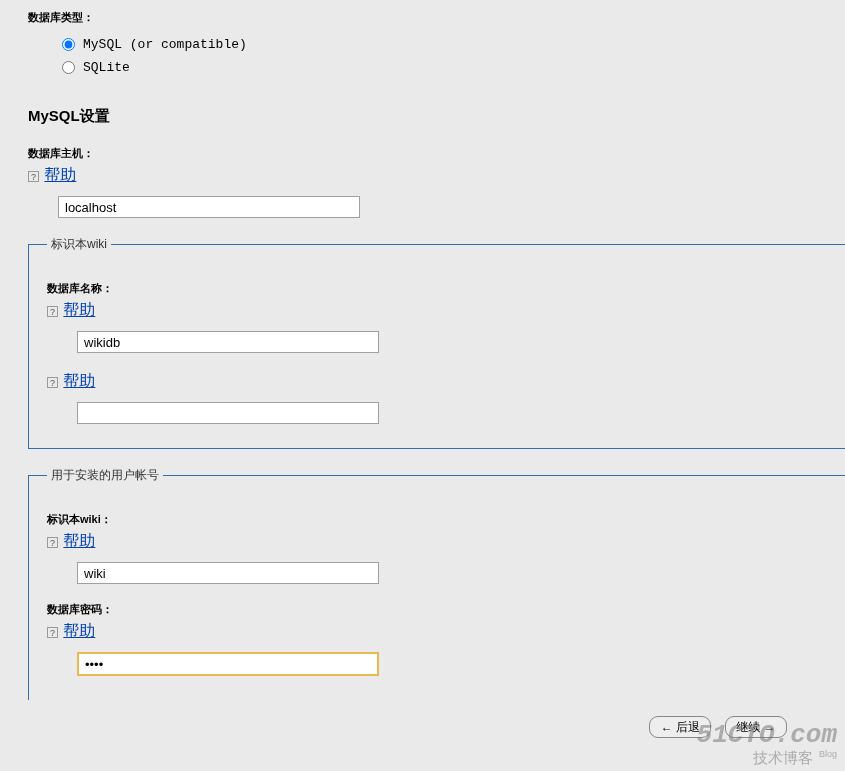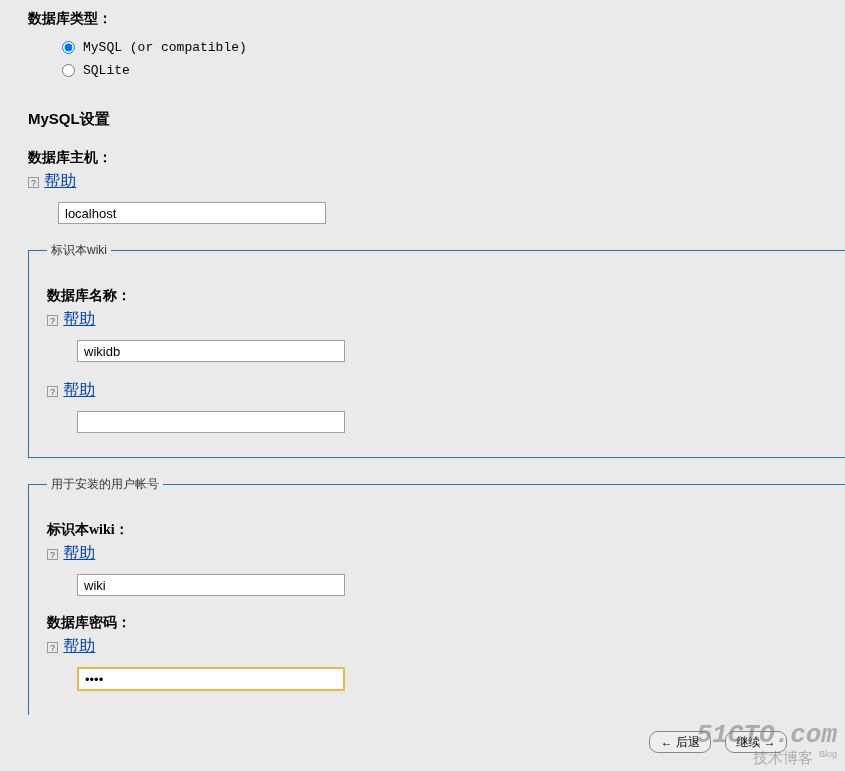--- a/index.html
+++ b/index.html
@@ -16,23 +16,22 @@
     position: relative;
   }
   .content {
     padding: 10px 28px 0 28px;
   }
   .field-block {
     margin-bottom: 18px;
   }
   .field-label {
     font-weight: bold;
-    font-size: 14px;
+    font-size: 11px;
     margin-bottom: 4px;
-    font-family: Liberation Serif, serif;
   }
   .radio-group {
     margin-top: 8px;
   }
   .radio-row {
     display: flex;
     align-items: center;
     padding: 4px 0 4px 34px;
     font-family: "Courier New", monospace;
     font-size: 13px;
@@ -60,21 +59,21 @@
     color: #555;
     margin-right: 2px;
     vertical-align: middle;
   }
   .help-link {
     color: #0645ad;
     text-decoration: underline;
     font-size: 16px;
   }
   .text-input {
-    width: 268px;
+    width: 302px;
     height: 22px;
     padding: 2px 6px;
     border: 1px solid #a0a0a0;
     font-family: Arial, sans-serif;
     font-size: 13px;
     background: #fff;
     margin-left: 30px;
     margin-top: 4px;
   }
   .text-input.focused {

